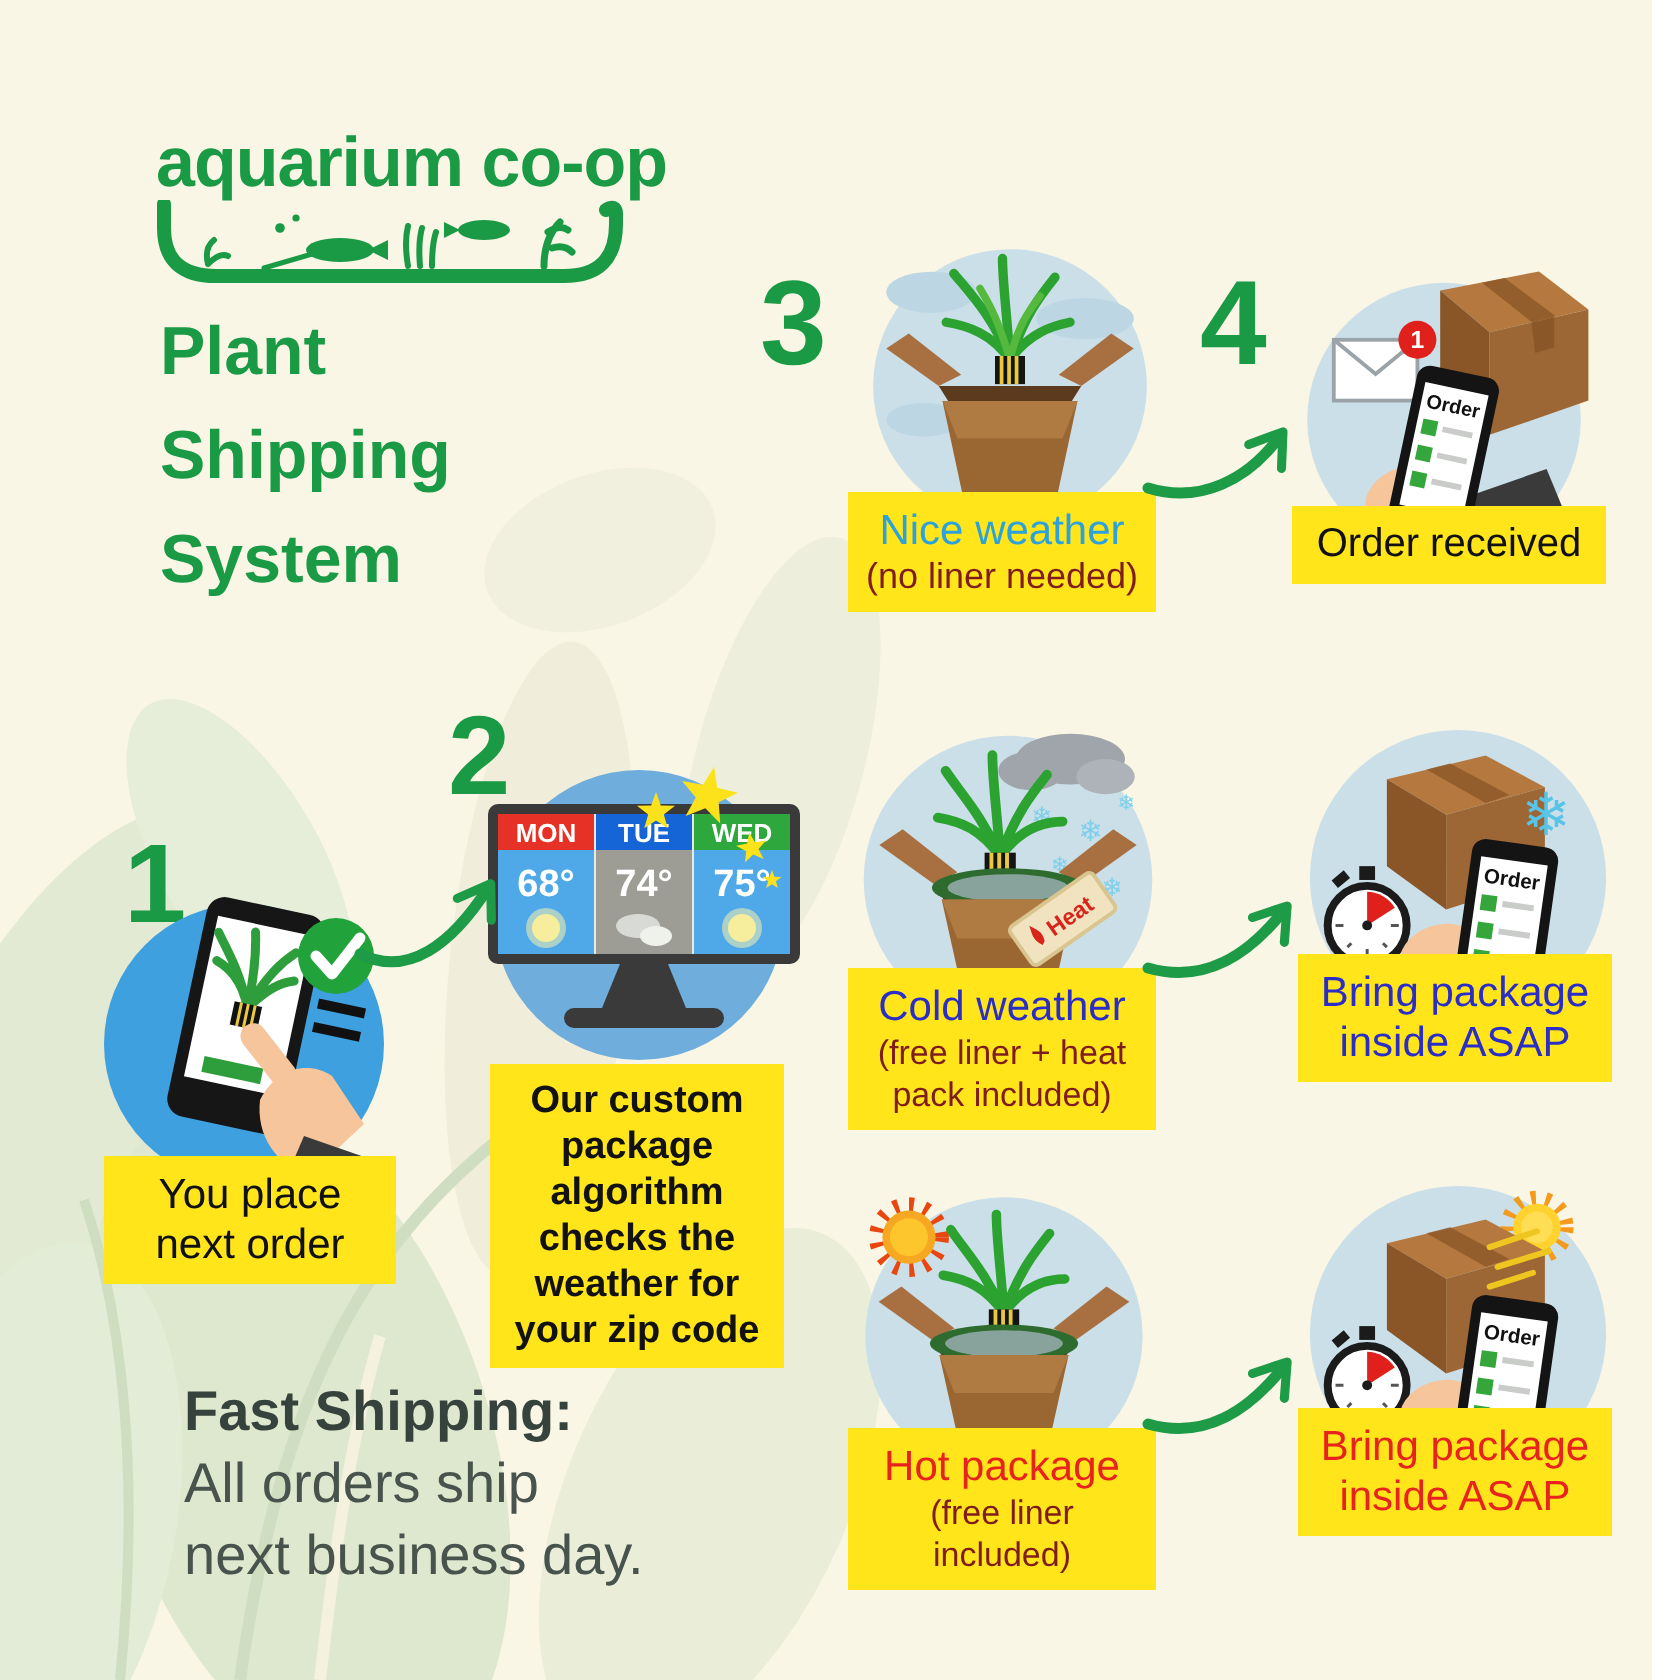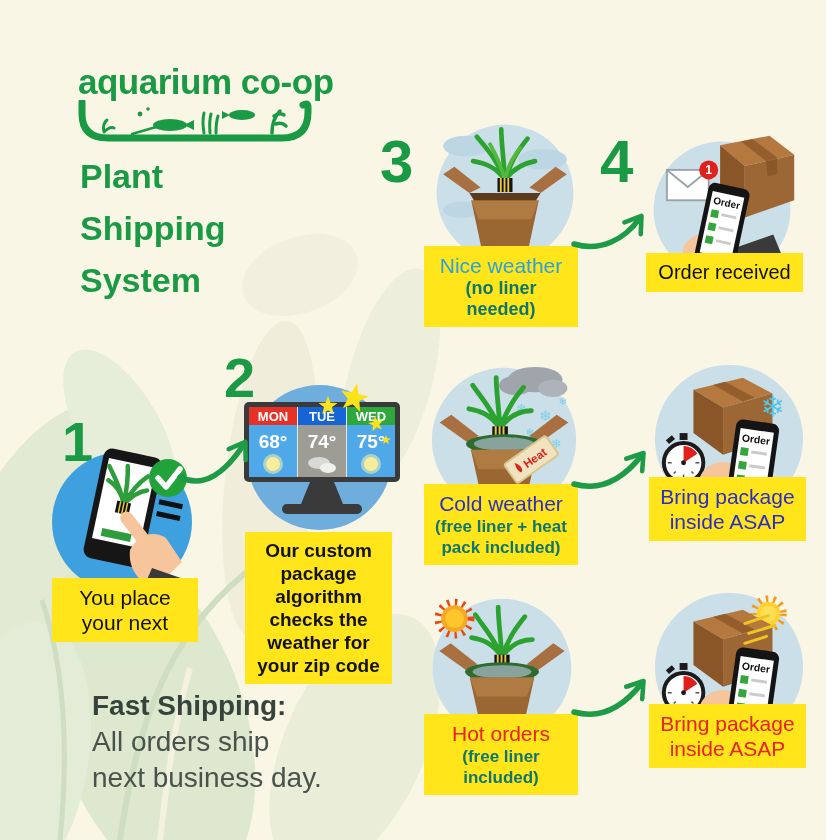--- a/index.html
+++ b/index.html
@@ -5,21 +5,21 @@
   html,body{margin:0;padding:0;background:#fff;}
   .canvas{position:relative;width:826px;height:840px;background:#FAF6E6;overflow:hidden;
           font-family:"Liberation Sans",sans-serif;}
   .abs{position:absolute;}
   svg{display:block;}
   .brand{position:absolute;left:78px;top:62px;font-size:35px;font-weight:700;color:#1B9A45;letter-spacing:-0.5px;}
   .title{position:absolute;left:80px;top:150px;font-size:34px;font-weight:700;color:#1B9A45;line-height:52px;}
   .num{position:absolute;font-weight:700;color:#1B9A45;line-height:1;}
   .label{position:absolute;background:#FFE51A;text-align:center;padding:7px 6px;box-sizing:border-box;color:#111;}
   .lab-main{font-size:21px;font-weight:400;line-height:25px;}
-  .lab-sub{font-size:17px;font-weight:700;line-height:21px;color:#0f766e;}
+  .lab-sub{font-size:17px;font-weight:400;line-height:21px;color:#7f1d1d;}
   .nicec{color:#2BA2DB;}
   .coldc{color:#2B2EC6;}
   .hotc{color:#E8231D;}
   .cap-line{font-size:19px;font-weight:700;line-height:23px;color:#121212;}
   .footer{position:absolute;left:92px;top:688px;color:#47534C;font-size:28px;line-height:36px;}
   .footer .head{font-weight:700;color:#36423C;}
   .arrows{position:absolute;left:0;top:0;pointer-events:none;}
 </style>
 </head>
 <body>
@@ -330,21 +330,21 @@
     <div class="lab-main nicec">Nice weather</div>
     <div class="lab-sub" style="font-size:18px">(no liner needed)</div>
   </div>
 
   <div class="label" style="left:646px;top:253px;width:157px">
     <div class="lab-main" style="font-size:20px">Order received</div>
   </div>
 
   <div class="label" style="left:52px;top:578px;width:146px">
     <div class="lab-main">You place</div>
-    <div class="lab-main">your next</div>
+    <div class="lab-main">next order</div>
   </div>
 
   <div class="label" style="left:245px;top:532px;width:147px">
     <div class="cap-line">Our custom</div>
     <div class="cap-line">package</div>
     <div class="cap-line">algorithm</div>
     <div class="cap-line">checks the</div>
     <div class="cap-line">weather for</div>
     <div class="cap-line">your zip code</div>
   </div>
@@ -354,21 +354,21 @@
     <div class="lab-sub">(free liner + heat</div>
     <div class="lab-sub">pack included)</div>
   </div>
 
   <div class="label" style="left:649px;top:477px;width:157px">
     <div class="lab-main coldc">Bring package</div>
     <div class="lab-main coldc">inside ASAP</div>
   </div>
 
   <div class="label" style="left:424px;top:714px;width:154px">
-    <div class="lab-main hotc">Hot orders</div>
+    <div class="lab-main hotc">Hot package</div>
     <div class="lab-sub">(free liner included)</div>
   </div>
 
   <div class="label" style="left:649px;top:704px;width:157px">
     <div class="lab-main hotc">Bring package</div>
     <div class="lab-main hotc">inside ASAP</div>
   </div>
 
   <div class="footer">
     <div class="head">Fast Shipping:</div>

